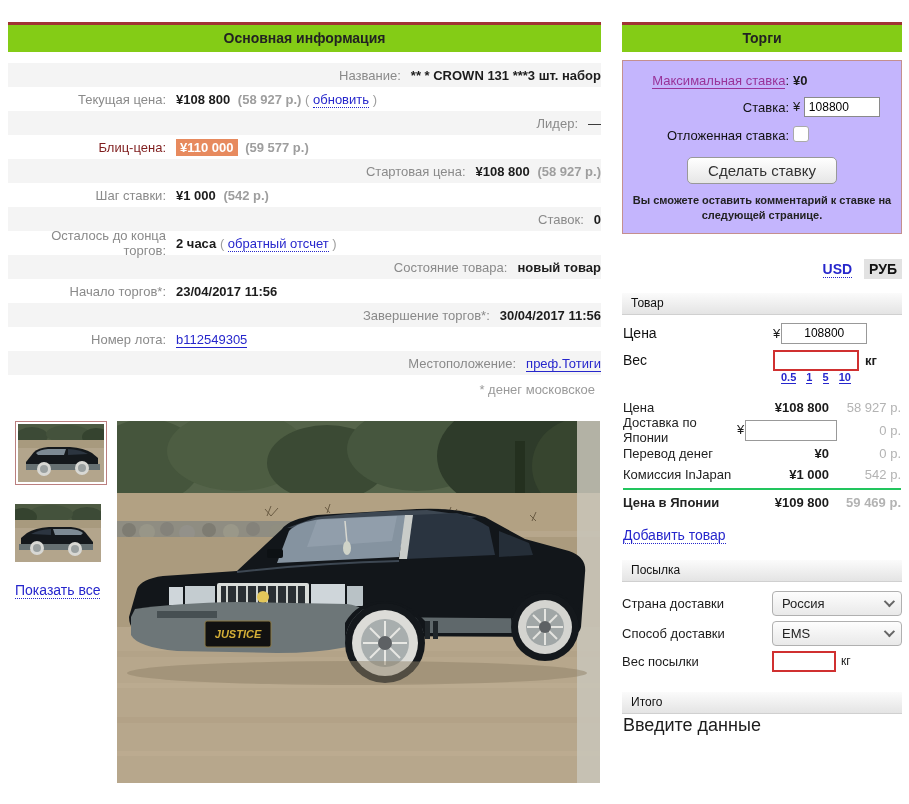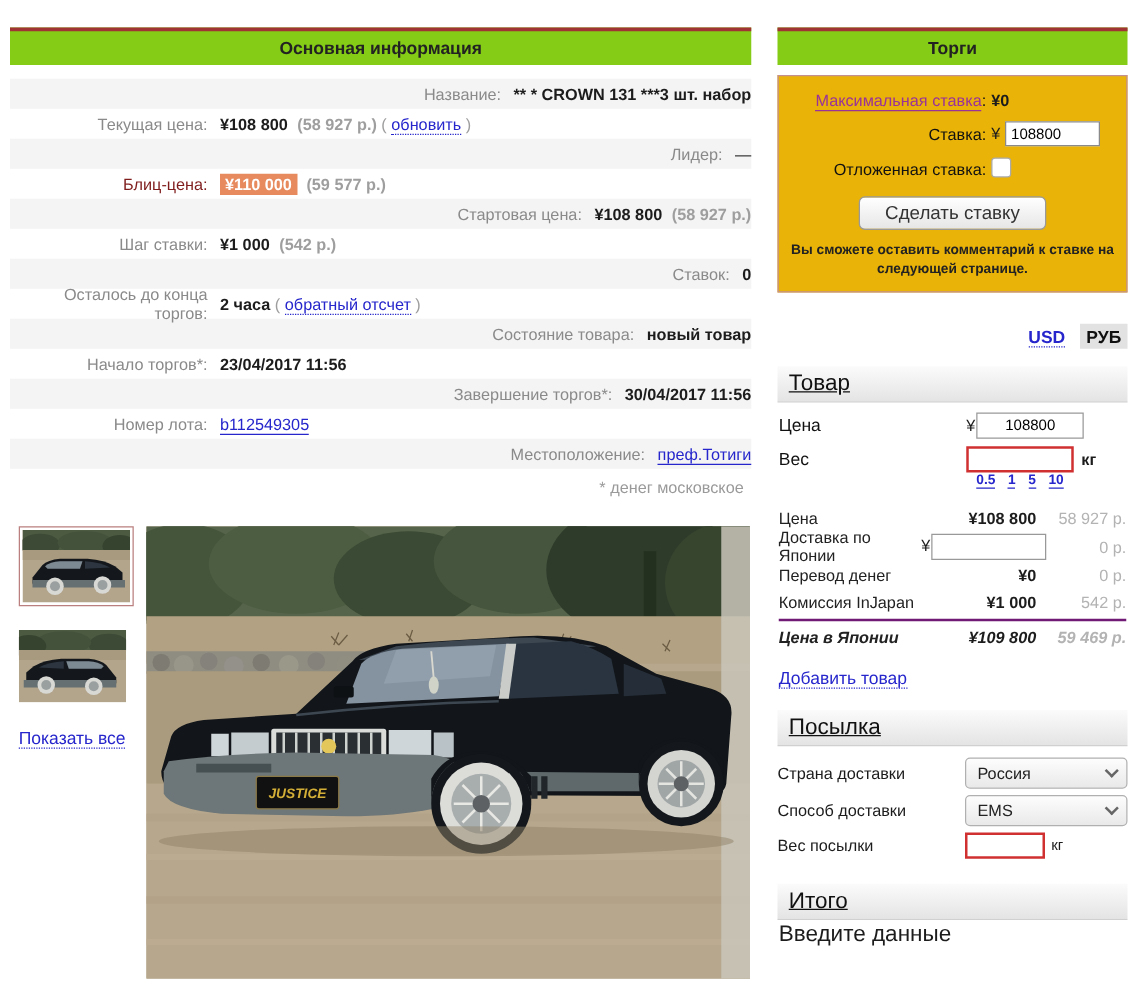--- a/index.html
+++ b/index.html
@@ -34,62 +34,62 @@
   .thumbs { width:109px; flex:none; padding-left:7px; }
   .thumb { display:block; cursor:pointer; }
   .thumb.selected { border:1px solid #bb7f7f; padding:2px; background:#fff; width:92px; }
   .thumb svg { display:block; }
   .thumb2 { margin-top:19px; width:86px; }
   .show-all { display:inline-block; margin-top:20px; font-size:14px; }
   .main-photo { width:483px; height:362px; flex:none; }
   .main-photo svg { display:block; }
 
   
-  .bid-box { margin-top:8px; background:#eab308; border:1px solid #c48f8f; padding:12px 8px 10px; }
+  .bid-box { margin-top:8px; background:#c4b5fd; border:1px solid #c48f8f; padding:12px 8px 10px; }
   .bid-grid { display:grid; grid-template-columns:162px 1fr; row-gap:9px; align-items:center;
     font-size:13px; }
   .bid-grid .blabel { text-align:right; padding-right:4px; color:#111; }
   a.purple { color:#993399; text-decoration:none; border-bottom:1px solid #993399; cursor:pointer; }
   .bid-val { font-weight:600; }
   .bid-input { width:76px; height:20px; border:1px solid #8a8a8a; font-size:12px; padding:0 4px;
     font-family:"Liberation Sans",sans-serif; }
   .chk { width:16px; height:16px; border:1px solid #aaa; border-radius:3px; background:#fff;
     display:inline-block; cursor:pointer; }
   .bid-btn-row { text-align:center; margin-top:12px; }
   .bid-btn { font-size:15px; color:#333; padding:4px 20px; border:1px solid #999; border-radius:5px;
     background:linear-gradient(#ffffff,#e6e6e6); cursor:pointer; font-family:"Liberation Sans",sans-serif; }
   .bid-note { margin-top:9px; text-align:center; font-size:11px; font-weight:700; color:#222; line-height:1.35; }
 
   .cur-tabs { margin-top:27px; text-align:right; font-size:14px; font-weight:700; }
   .cur-tabs a { margin-right:8px; font-weight:700; }
   .tab-sel { background:#e2e2e2; padding:2px 5px; color:#111; }
 
   .sect-header { margin-top:16px; background:linear-gradient(#fbfbfb,#e4e4e4);
-    border-bottom:1px solid #d0d0d0; font-size:18px; color:#111; padding:3px 9px 4px;text-decoration:underline; }
+    border-bottom:1px solid #d0d0d0; font-size:12px; color:#111; padding:3px 9px 4px; }
   .sect-body { padding:8px 1px 0 1px; }
   .frow { display:flex; align-items:center; margin-bottom:6px; font-size:14px; }
   .frow .flabel { width:150px; flex:none; color:#111; }
   .yen-sign { font-size:13px; margin-right:1px; }
   .price-input { width:86px; height:21px; border:1px solid #999; text-align:center; font-size:12px;
     font-family:"Liberation Sans",sans-serif; }
   .red-input { width:86px; height:21px; border:2px solid #d03030; font-size:12px; padding:0 4px;
     font-family:"Liberation Sans",sans-serif; }
   .kg { font-weight:700; margin-left:6px; font-size:13px; }
   .preset-row { margin:-2px 0 0 158px; font-size:11px; font-weight:700; }
   .preset-row a { margin-right:7px; }
 
   .breakdown { margin-top:14px; font-size:13px; }
   .brow { display:flex; align-items:center; height:21px; }
   .brow .blab { flex:1; color:#222; }
   .brow .byen { width:92px; text-align:right; font-weight:700; white-space:nowrap; }
   .brow .brub { width:72px; text-align:right; color:#b3b3b3; white-space:nowrap; }
   .brow.has-input { height:25px; }
   .ship-input { width:92px; height:21px; border:1px solid #999; font-size:12px;
     font-family:"Liberation Sans",sans-serif; }
-  .brow.total { border-top:2px solid #701a75; margin-top:3px; padding-top:4px; height:24px;font-style:italic; }
+  .brow.total { border-top:2px solid #22c55e; margin-top:3px; padding-top:4px; height:24px; }
   .brow.total .blab, .brow.total .byen { font-weight:700; }
   .brow.total .brub { font-weight:700; }
   .add-link { display:inline-block; margin-top:15px; font-size:14px; }
 
   .parcel-body { padding-top:9px; }
   .prow { display:flex; align-items:center; margin-bottom:5px; font-size:13px; }
   .prow .flabel { width:150px; flex:none; }
   .selectbox { width:146px; height:25px; border:1px solid #b0b0b0; border-radius:4px;
     background:linear-gradient(#fdfdfd,#e9e9e9); display:flex; align-items:center;
     padding:0 9px; font-size:13px; color:#222; cursor:pointer; }

